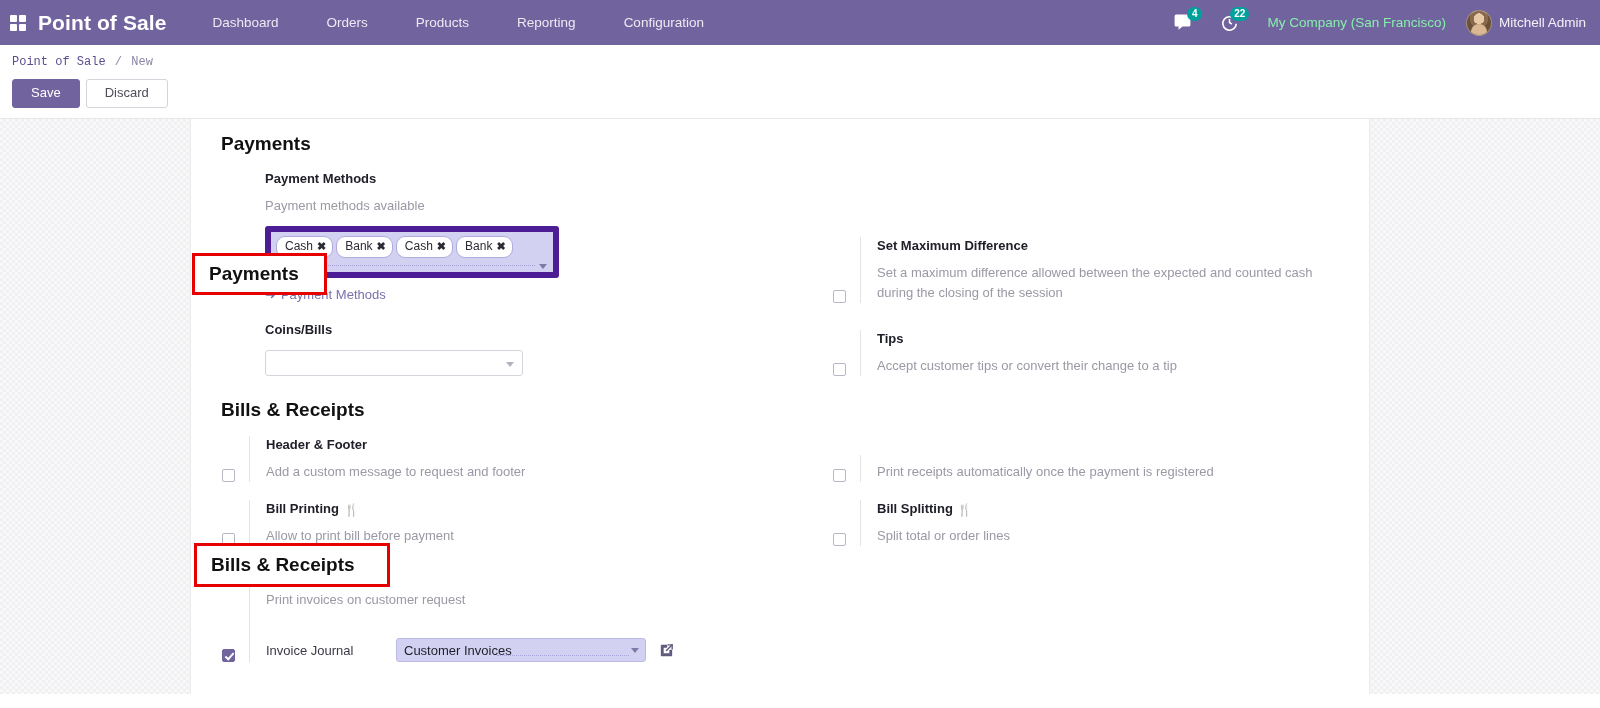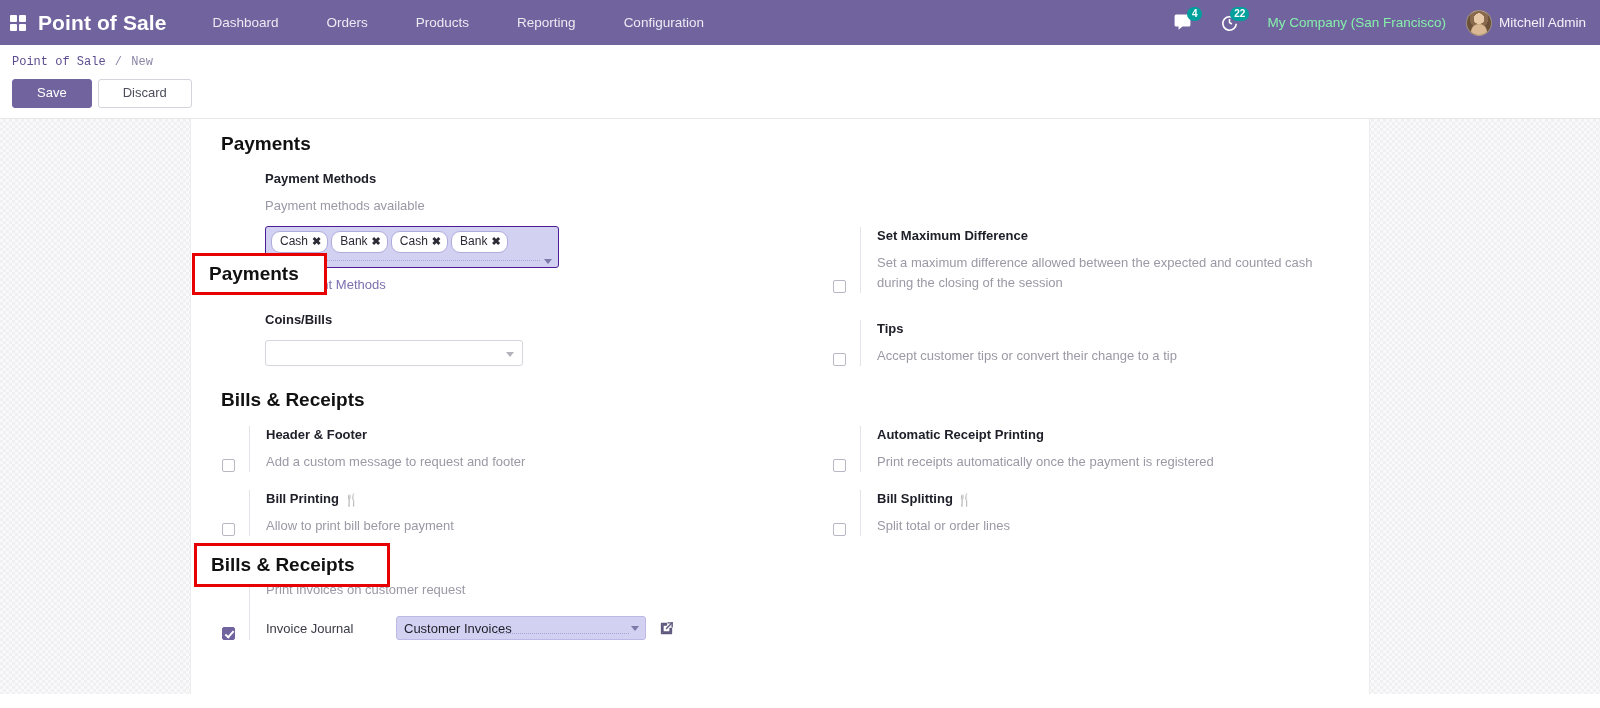--- a/index.html
+++ b/index.html
@@ -121,21 +121,21 @@
     font-size: 12px;
     color: #5b4d8e;
     margin-bottom: 10px;
     font-family: Liberation Mono, monospace;
   }
   .breadcrumb .crumb-sep { color: #8d87a6; margin: 0 2px; }
   .breadcrumb .crumb-current { color: #8d87a6; }
   .btn-row { display: flex; gap: 6px; }
   .btn {
     font-size: 13px;
-    padding: 5px 24px;
+    padding: 5px 18px;
     border-radius: 3px;
     cursor: pointer;
     line-height: 1.3;
   }
   .btn-save {
     background: #71639e;
     color: #ffffff;
     border: 1px solid #71639e;
   }
   .btn-discard {
@@ -240,21 +240,21 @@
     margin-top: 7px;
     max-width: 530px;
   }
   .resto-icon { font-size: 12px; color: #2b2b35; line-height: 1; }
 
   
   .tags-field {
     margin-top: 10px;
     width: 294px;
     background: #d3d1f2;
-    border: 1px solid #4c1d95;
+    border: 6px solid #4c1d95;
     border-radius: 3px;
     padding: 4px 4px 14px 5px;
     position: relative;
     cursor: text;
   }
   .tags-field .dots {
     position: absolute;
     left: 6px; right: 18px; bottom: 6px;
     border-bottom: 1px dotted #a9a5d8;
     height: 1px;
@@ -313,21 +313,21 @@
     border-left: 4px solid transparent;
     border-right: 4px solid transparent;
     border-top: 5px solid #b4b2bd;
   }
 
   
   .subfield {
     display: flex;
     align-items: center;
     gap: 12px;
-    margin-top: 16px;
+    margin-top: 28px;
   }
   .subfield-label {
     font-size: 13px;
     color: #3a3a46;
     width: 118px;
     flex: none;
   }
   .journal-select {
     width: 250px;
     height: 24px;
@@ -524,21 +524,20 @@
             <div class="row-title">Header &amp; Footer</div>
             <div class="row-desc">Add a custom message to request and footer</div>
           </div>
         </div>
 
         <div class="setting-row right-col">
           <div class="cb-wrap">
             <div class="cb"></div>
           </div>
           <div class="row-body">
-            <div class="row-title">Automatic Receipt Printing</div>
             <div class="row-desc">Print receipts automatically once the payment is registered</div>
           </div>
         </div>
 
         <div class="setting-row">
           <div class="cb-wrap">
             <div class="cb"></div>
           </div>
           <div class="row-body">
             <div class="row-title">

